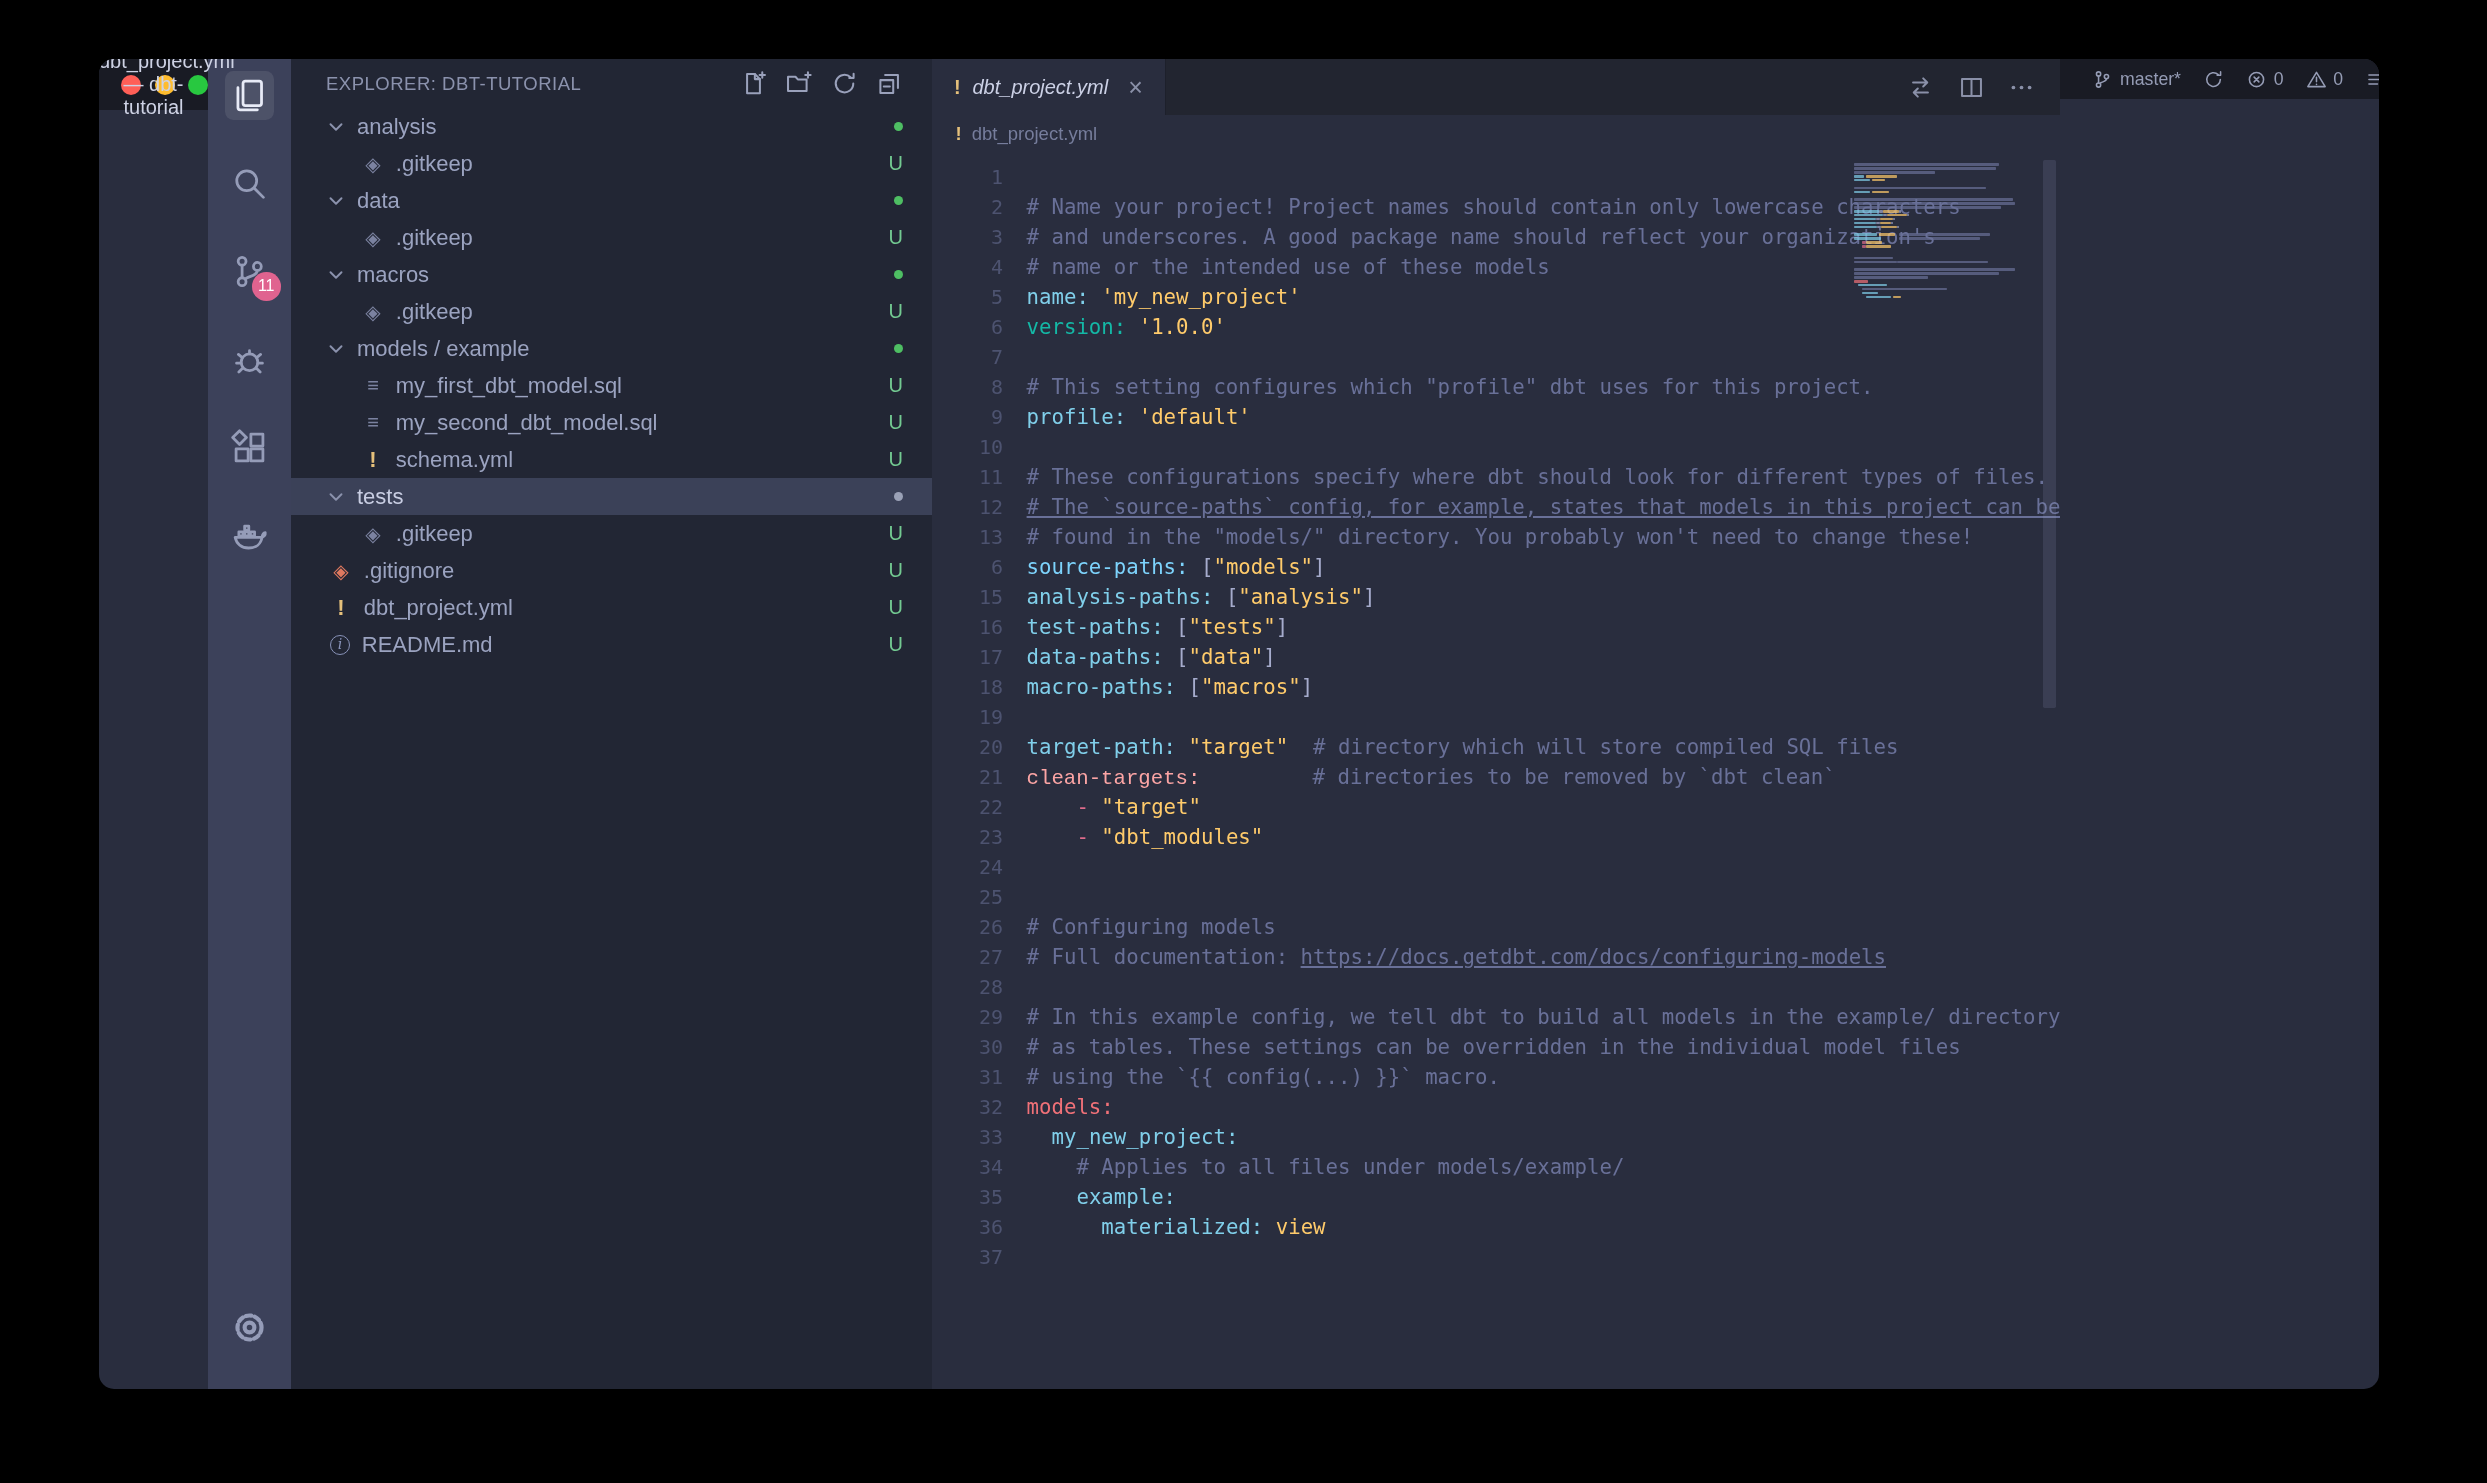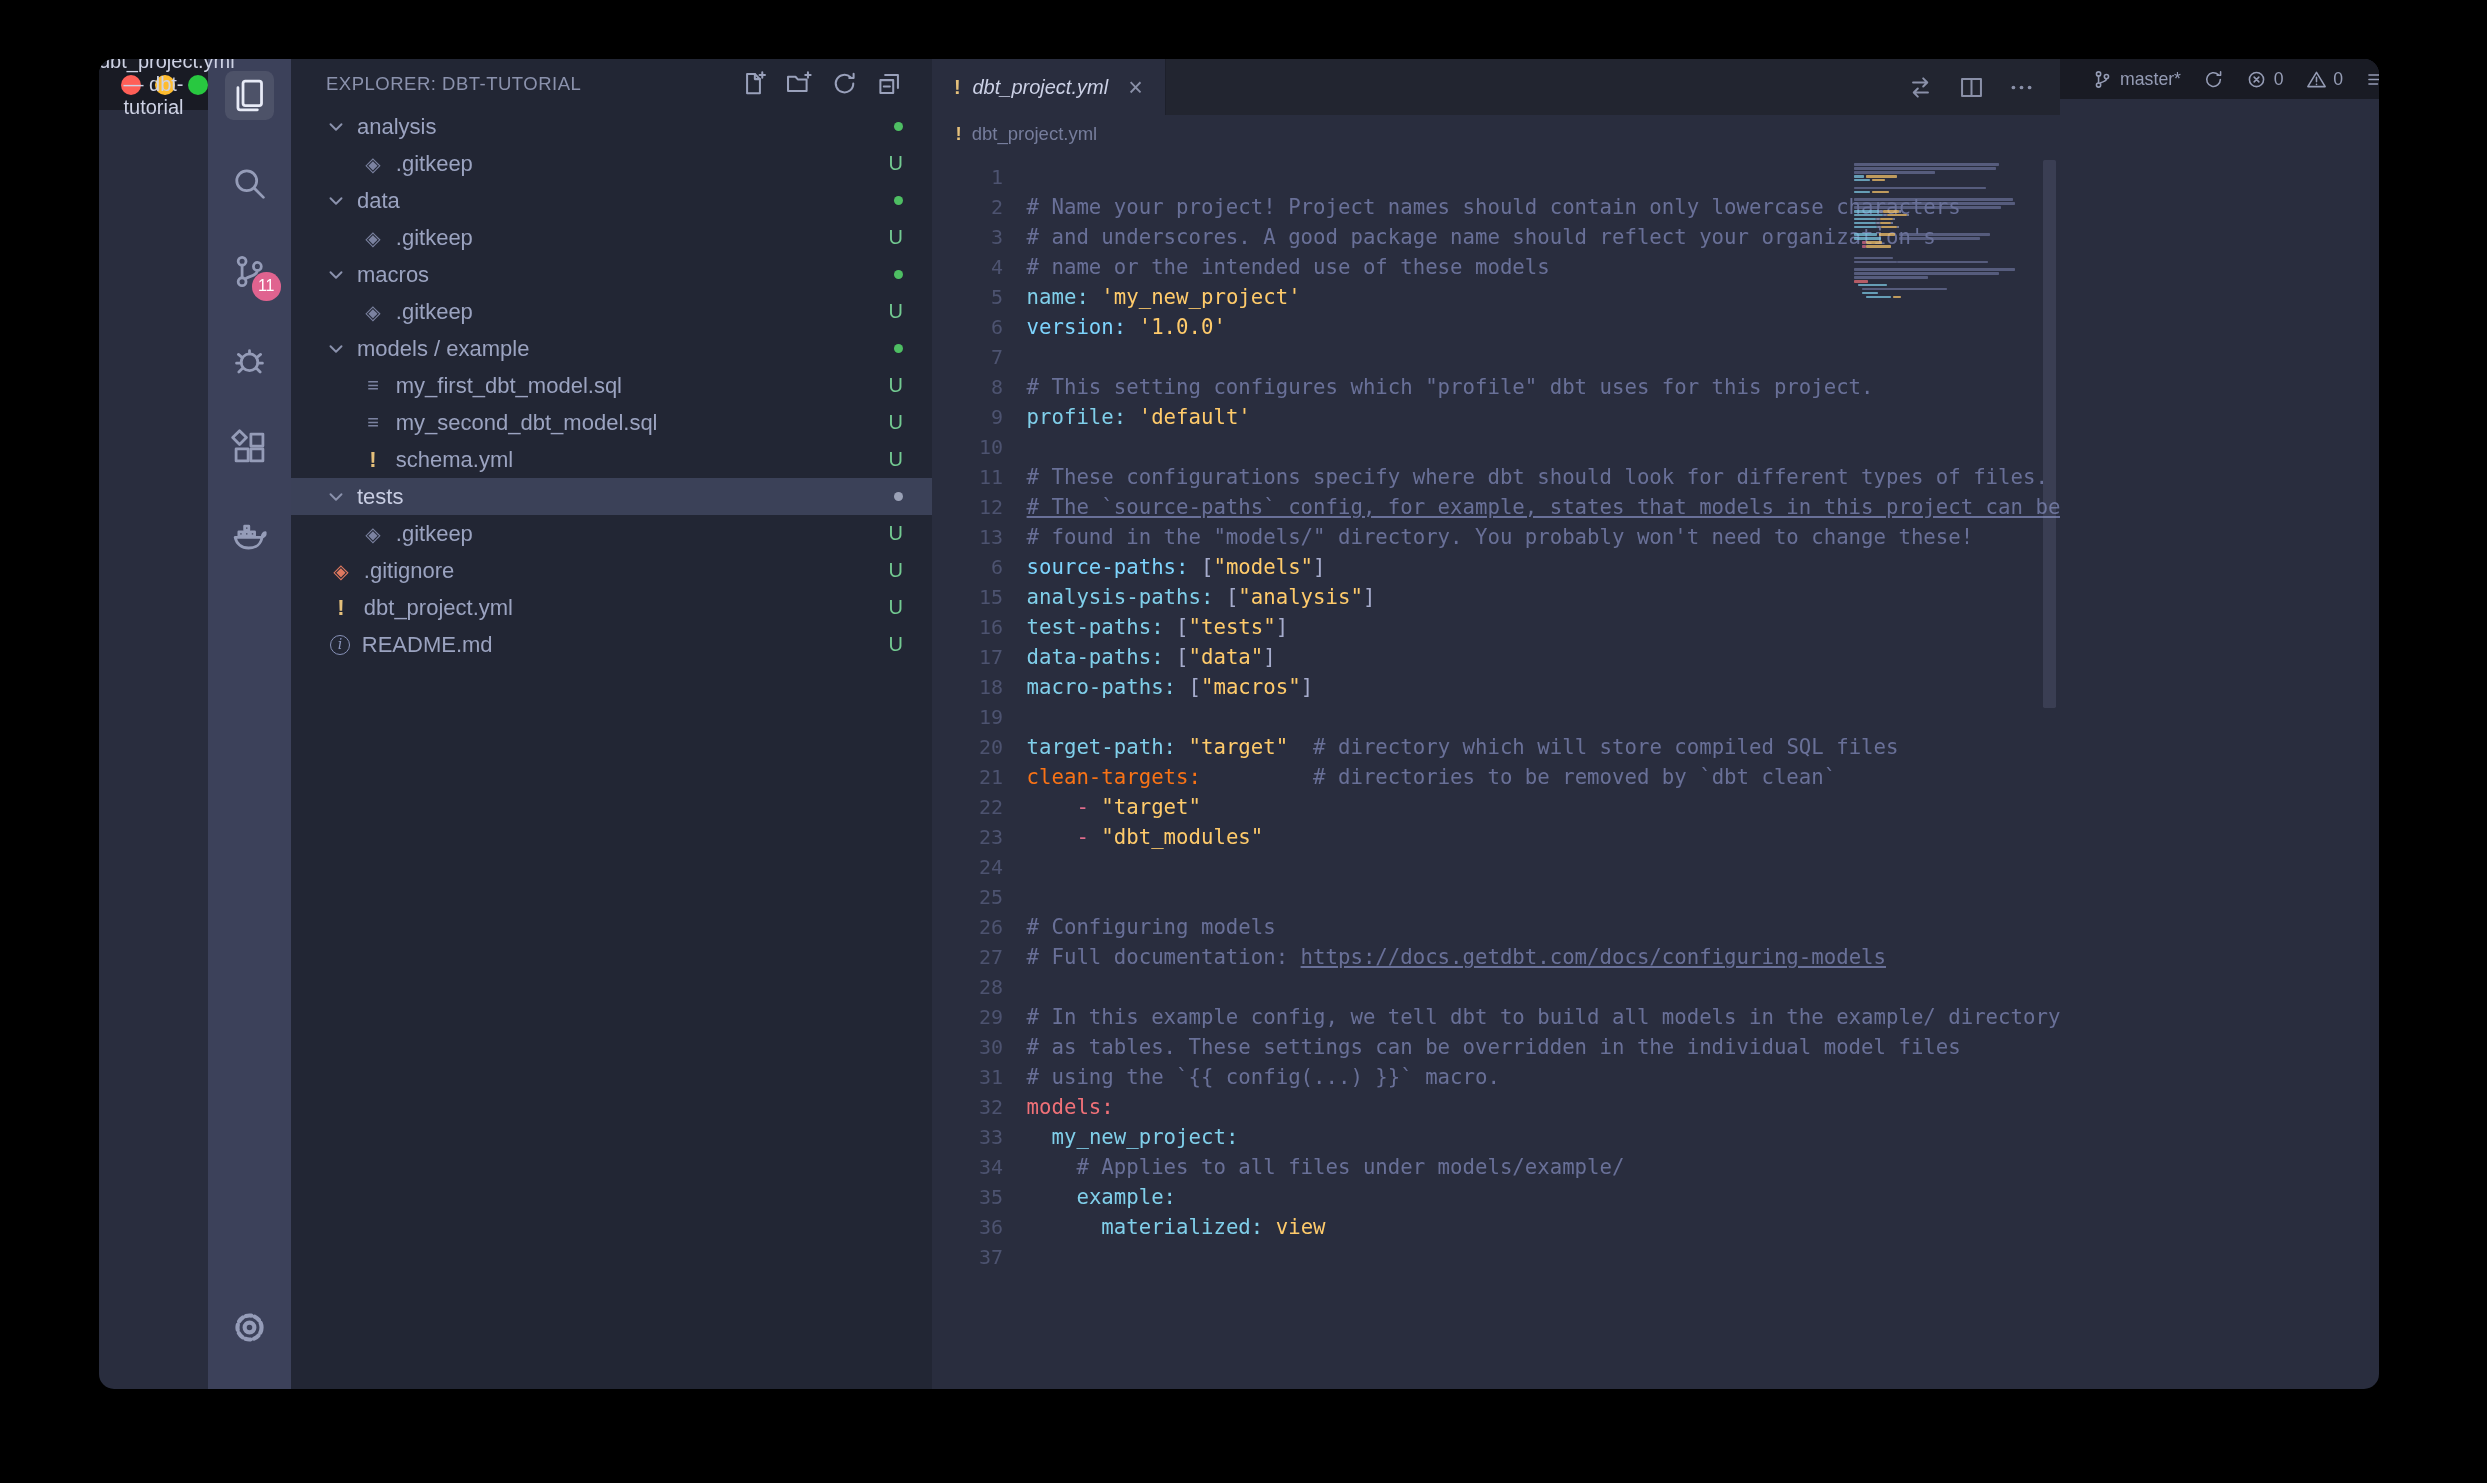--- a/index.html
+++ b/index.html
@@ -310,36 +310,36 @@
         <span>dbt_project.yml</span>
       </div>
 
       <div class="code-wrap">
         <div class="code" id="code">
             <div class="code-line"><span class="ln">1</span></div>
             <div class="code-line"><span class="ln">2</span><span style="color: rgb(105, 112, 152);"># Name your project! Project names should contain only lowercase characters</span></div>
             <div class="code-line"><span class="ln">3</span><span style="color: rgb(105, 112, 152);"># and underscores. A good package name should reflect your organization's</span></div>
             <div class="code-line"><span class="ln">4</span><span style="color: rgb(105, 112, 152);"># name or the intended use of these models</span></div>
             <div class="code-line"><span class="ln">5</span><span style="color: rgb(128, 207, 234);">name:</span><span style="color: rgb(166, 172, 205);"> </span><span style="color: rgb(255, 203, 107);">'my_new_project'</span></div>
-            <div class="code-line"><span class="ln">6</span><span style="color: #7dd3fc;">version:</span><span style="color: rgb(166, 172, 205);"> </span><span style="color: rgb(255, 203, 107);">'1.0.0'</span></div>
+            <div class="code-line"><span class="ln">6</span><span style="color: #14b8a6;">version:</span><span style="color: rgb(166, 172, 205);"> </span><span style="color: rgb(255, 203, 107);">'1.0.0'</span></div>
             <div class="code-line"><span class="ln">7</span></div>
             <div class="code-line"><span class="ln">8</span><span style="color: rgb(105, 112, 152);"># This setting configures which "profile" dbt uses for this project.</span></div>
             <div class="code-line"><span class="ln">9</span><span style="color: rgb(128, 207, 234);">profile:</span><span style="color: rgb(166, 172, 205);"> </span><span style="color: rgb(255, 203, 107);">'default'</span></div>
             <div class="code-line"><span class="ln">10</span></div>
             <div class="code-line"><span class="ln">11</span><span style="color: rgb(105, 112, 152);"># These configurations specify where dbt should look for different types of files.</span></div>
             <div class="code-line"><span class="ln">12</span><span style="color: rgb(105, 112, 152); text-decoration: underline;"># The `source-paths` config, for example, states that models in this project can be</span></div>
             <div class="code-line"><span class="ln">13</span><span style="color: rgb(105, 112, 152);"># found in the "models/" directory. You probably won't need to change these!</span></div>
             <div class="code-line"><span class="ln">6</span><span style="color: #7dd3fc;">source-paths:</span><span style="color: rgb(166, 172, 205);"> [</span><span style="color: rgb(255, 203, 107);">"models"</span><span style="color: rgb(166, 172, 205);">]</span></div>
             <div class="code-line"><span class="ln">15</span><span style="color: rgb(128, 207, 234);">analysis-paths:</span><span style="color: rgb(166, 172, 205);"> [</span><span style="color: rgb(255, 203, 107);">"analysis"</span><span style="color: rgb(166, 172, 205);">]</span></div>
             <div class="code-line"><span class="ln">16</span><span style="color: rgb(128, 207, 234);">test-paths:</span><span style="color: rgb(166, 172, 205);"> [</span><span style="color: rgb(255, 203, 107);">"tests"</span><span style="color: rgb(166, 172, 205);">]</span></div>
             <div class="code-line"><span class="ln">17</span><span style="color: rgb(128, 207, 234);">data-paths:</span><span style="color: rgb(166, 172, 205);"> [</span><span style="color: rgb(255, 203, 107);">"data"</span><span style="color: rgb(166, 172, 205);">]</span></div>
             <div class="code-line"><span class="ln">18</span><span style="color: rgb(128, 207, 234);">macro-paths:</span><span style="color: rgb(166, 172, 205);"> [</span><span style="color: rgb(255, 203, 107);">"macros"</span><span style="color: rgb(166, 172, 205);">]</span></div>
             <div class="code-line"><span class="ln">19</span></div>
             <div class="code-line"><span class="ln">20</span><span style="color: rgb(128, 207, 234);">target-path:</span><span style="color: rgb(166, 172, 205);"> </span><span style="color: rgb(255, 203, 107);">"target"</span><span style="color: rgb(166, 172, 205);">  </span><span style="color: rgb(105, 112, 152);"># directory which will store compiled SQL files</span></div>
-            <div class="code-line"><span class="ln">21</span><span style="color: #f97316;">clean-targets:</span><span style="color: rgb(166, 172, 205);">         </span><span style="color: rgb(105, 112, 152);"># directories to be removed by `dbt clean`</span></div>
+            <div class="code-line"><span class="ln">21</span><span style="color: #fca5a5; font-family: Liberation Mono, monospace;">clean-targets:</span><span style="color: rgb(166, 172, 205);">         </span><span style="color: rgb(105, 112, 152);"># directories to be removed by `dbt clean`</span></div>
             <div class="code-line"><span class="ln">22</span><span style="color: rgb(166, 172, 205);">    </span><span style="color: rgb(224, 108, 140);">- </span><span style="color: rgb(255, 203, 107);">"target"</span></div>
             <div class="code-line"><span class="ln">23</span><span style="color: rgb(166, 172, 205);">    </span><span style="color: rgb(224, 108, 140);">- </span><span style="color: rgb(255, 203, 107);">"dbt_modules"</span></div>
             <div class="code-line"><span class="ln">24</span></div>
             <div class="code-line"><span class="ln">25</span></div>
             <div class="code-line"><span class="ln">26</span><span style="color: rgb(105, 112, 152);"># Configuring models</span></div>
             <div class="code-line"><span class="ln">27</span><span style="color: rgb(105, 112, 152);"># Full documentation: </span><span class="seg-u" style="color: rgb(105, 112, 152);">https://docs.getdbt.com/docs/configuring-models</span></div>
             <div class="code-line"><span class="ln">28</span></div>
             <div class="code-line"><span class="ln">29</span><span style="color: rgb(105, 112, 152);"># In this example config, we tell dbt to build all models in the example/ directory</span></div>
             <div class="code-line"><span class="ln">30</span><span style="color: rgb(105, 112, 152);"># as tables. These settings can be overridden in the individual model files</span></div>
             <div class="code-line"><span class="ln">31</span><span style="color: rgb(105, 112, 152);"># using the `{{ config(...) }}` macro.</span></div>

